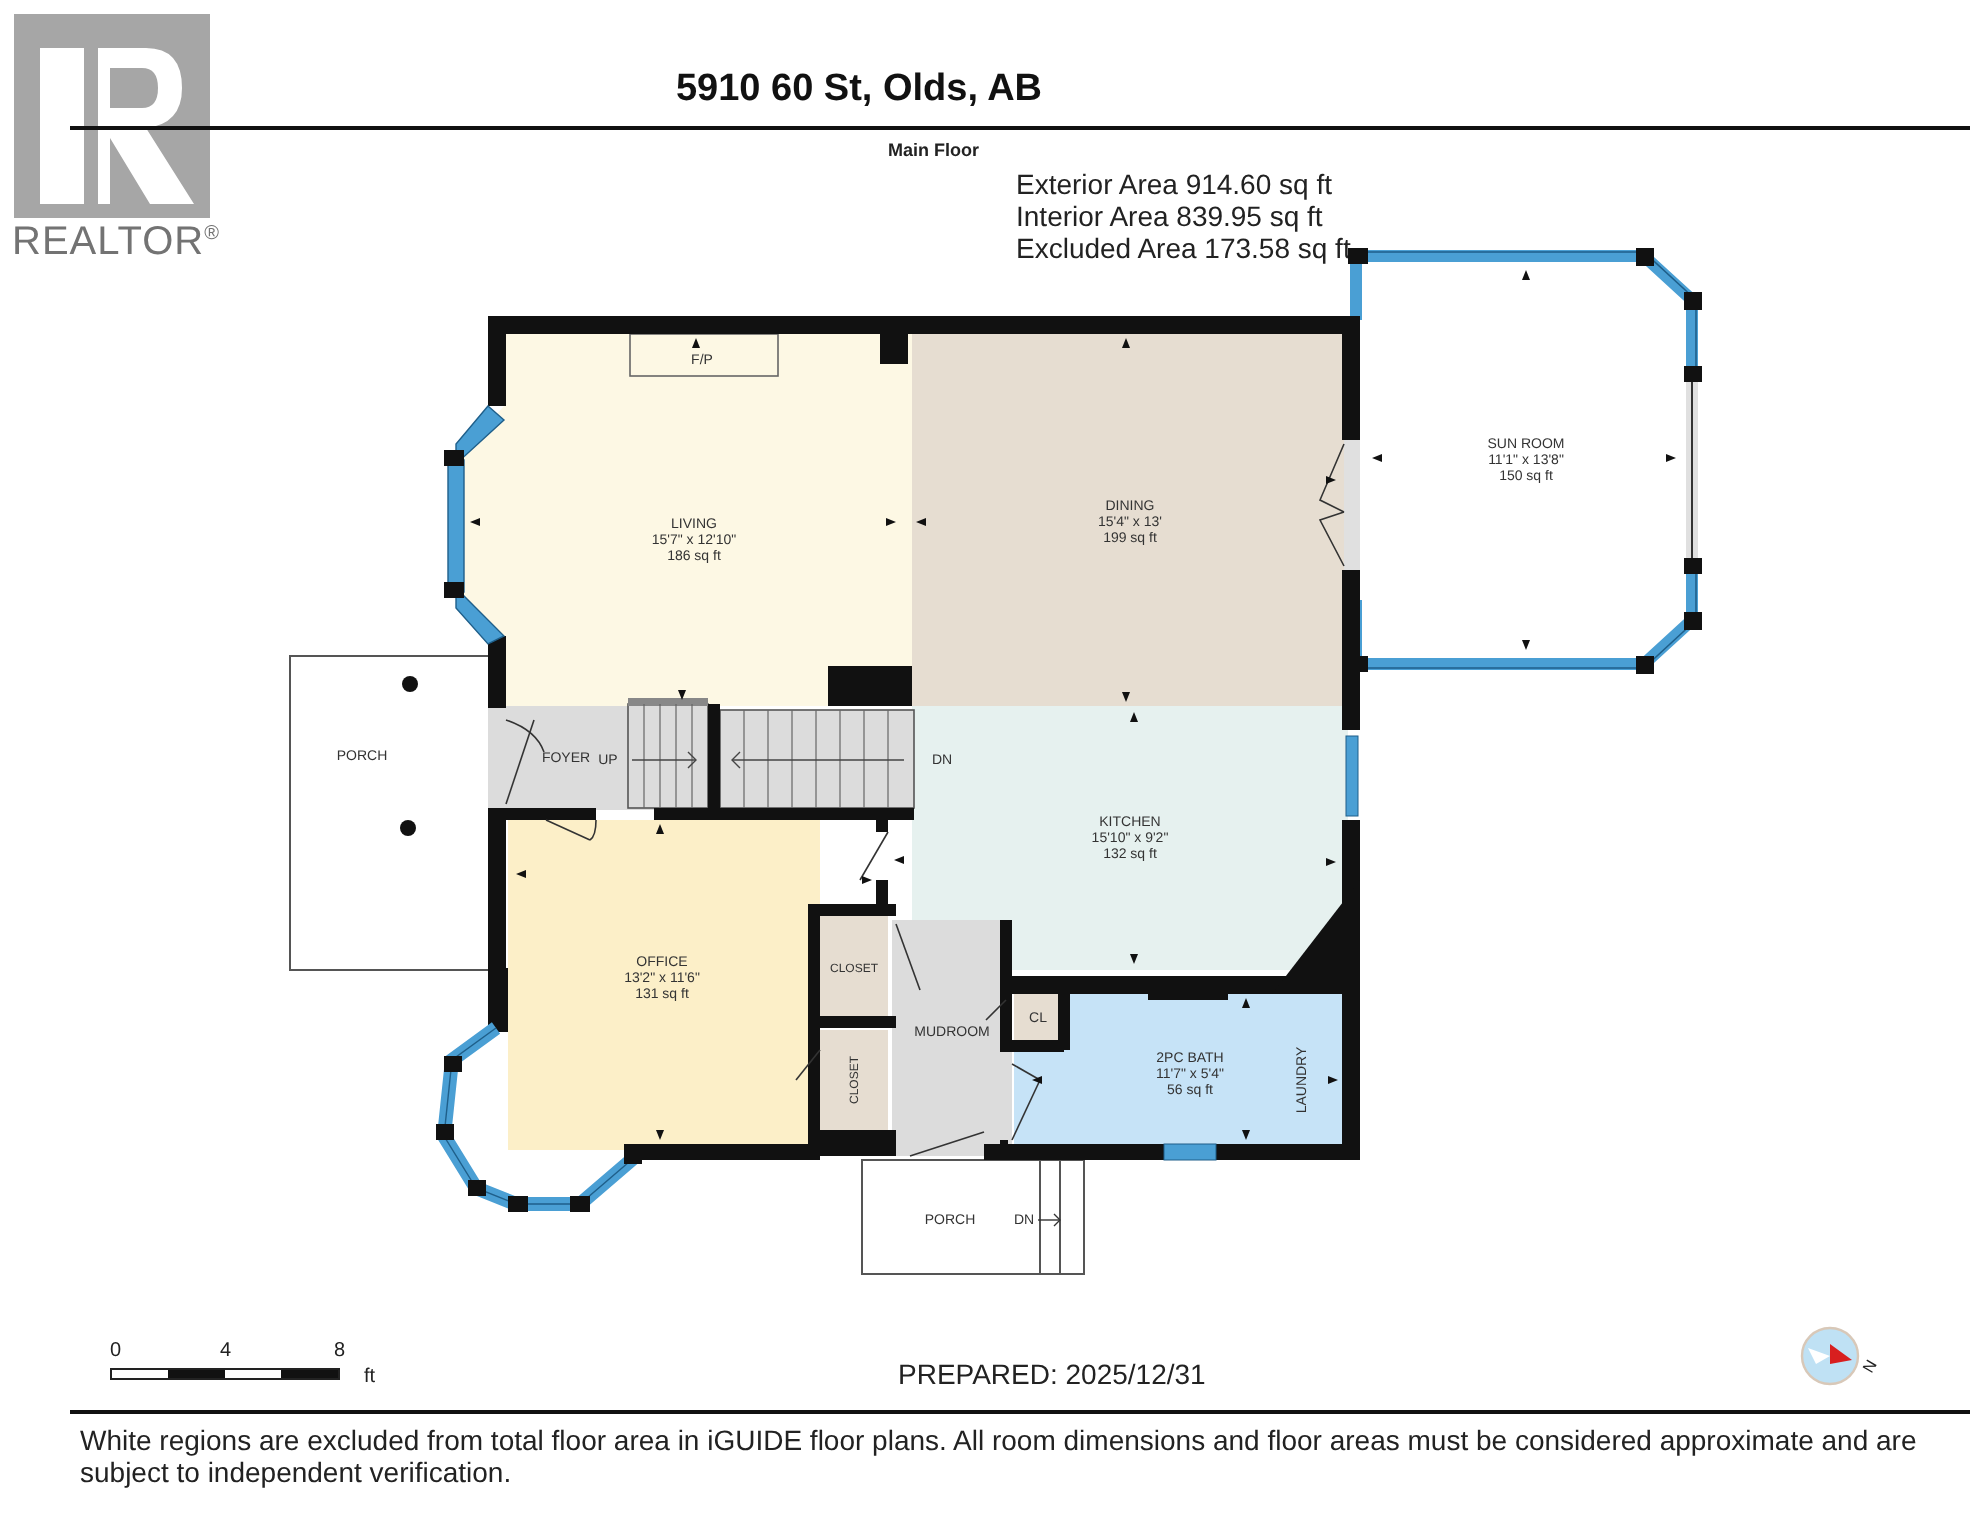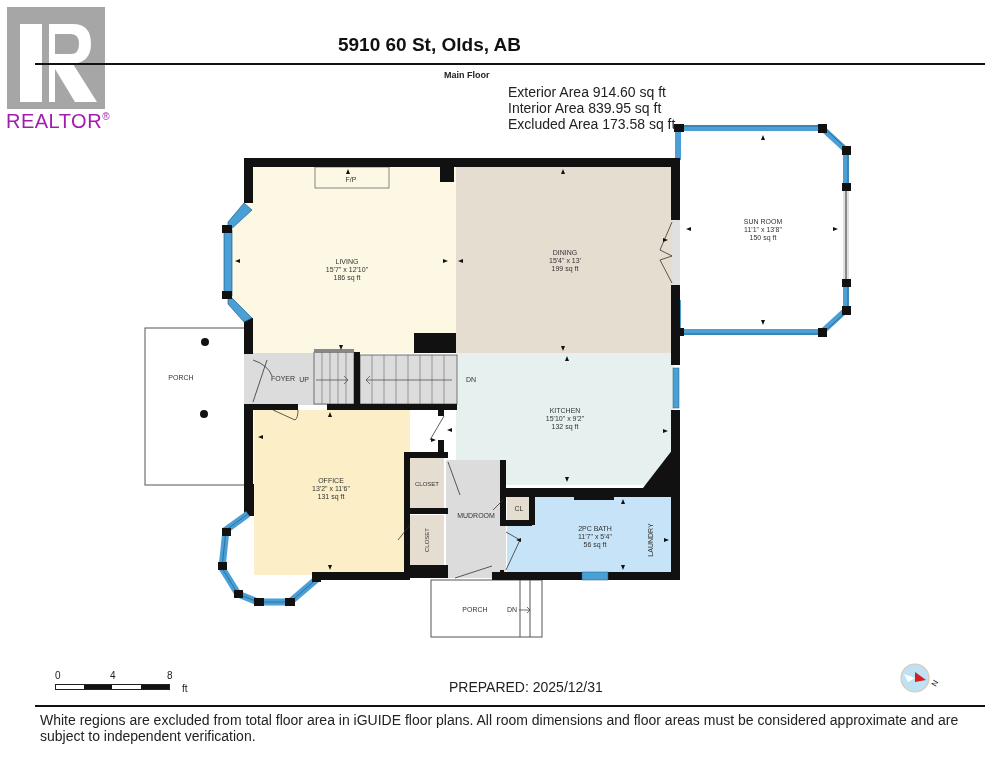--- a/index.html
+++ b/index.html
@@ -1,18 +1,18 @@
 <!DOCTYPE html>
 <html><head>
   <meta charset="utf-8">
   <style>
     html, body { margin: 0; padding: 0; background: #ffffff; }
     body { width: 993px; height: 768px; position: relative; overflow: hidden; font-family: "Liberation Sans", sans-serif; color: #222; }
     .logo { position: absolute; left: 7px; top: 7px; width: 98px; height: 102px; background: #a6a6a6; }
-    .logo-text { position: absolute; left: 6px; top: 110px; font-size: 20px; color: #a21caf; letter-spacing: 0.5px; font-family: "Liberation Sans", sans-serif; }
+    .logo-text { position: absolute; left: 6px; top: 110px; font-size: 20px; color: #737373; letter-spacing: 0.5px; font-family: "Liberation Sans", sans-serif; }
     .logo-text sup { font-size: 10px; }
     .title { position: absolute; left: 0; width: 859px; top: 34px; text-align: center; font-size: 19px; font-weight: bold; color: #111; }
     .top-rule { position: absolute; left: 35px; top: 63px; width: 950px; height: 2px; background: #111; }
     .floor-label { position: absolute; left: 444px; top: 70px; font-size: 9px; font-weight: bold; color: #222; }
     .areas { position: absolute; left: 508px; top: 84px; font-size: 14px; line-height: 16px; color: #222; }
     svg.plan { position: absolute; left: 0; top: 0; }
     .room-label { font-family: "Liberation Sans", sans-serif; font-size: 7px; fill: #333; text-anchor: middle; }
     .scale { position: absolute; left: 55px; top: 670px; }
     .scale-num { position: absolute; top: 0; font-size: 10px; color: #222; }
     .scale-bar { position: absolute; top: 14px; height: 4px; border: 1px solid #222; }

